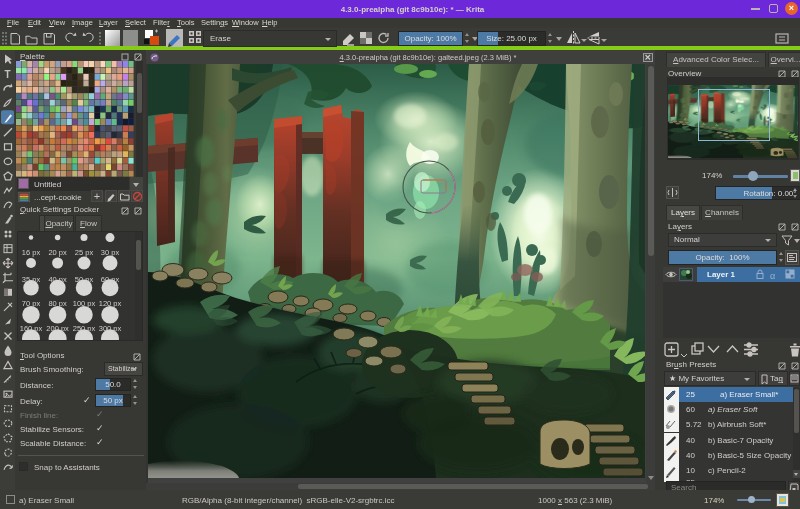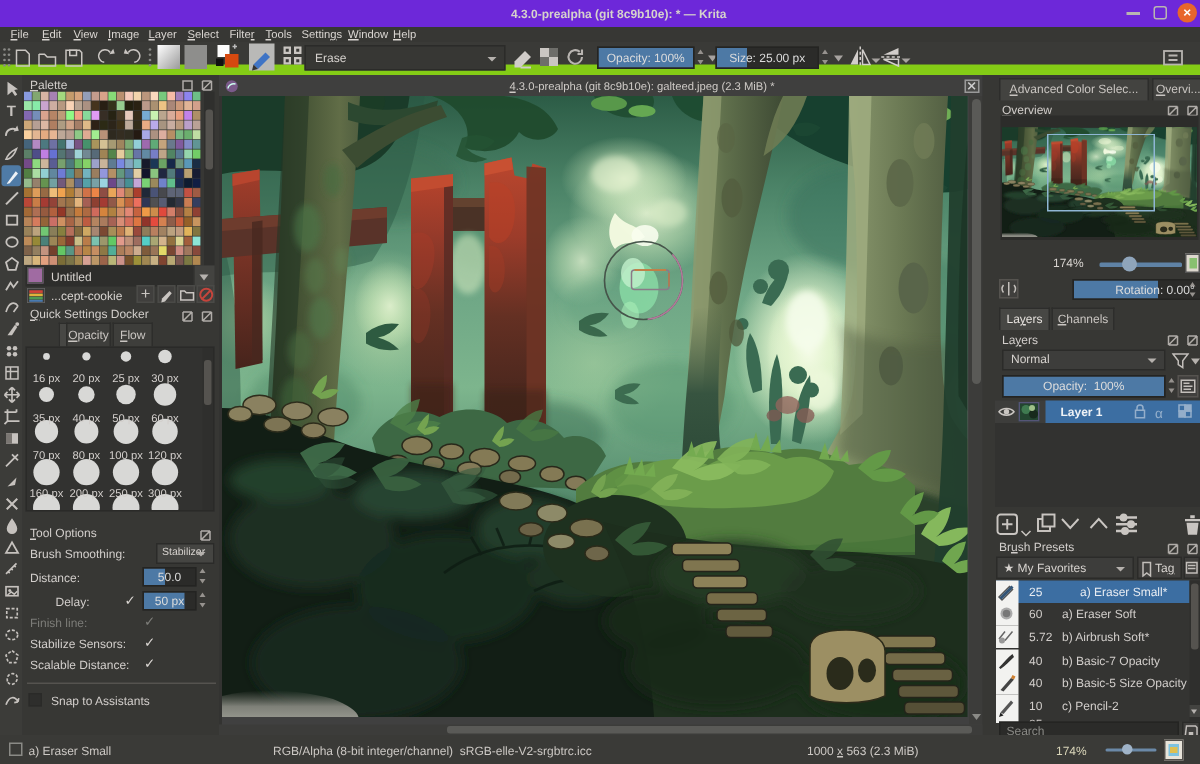--- a/index.html
+++ b/index.html
@@ -4,21 +4,21 @@
 <style>
 * { margin:0; padding:0; box-sizing:border-box; }
 html,body { width:800px; height:509px; overflow:hidden; background:#333230; }
 body { font-family:"Liberation Sans", sans-serif; color:#d8d4d0; font-size:8px; position:relative; }
 .abs { position:absolute; }
 #titlebar { position:absolute; left:0; top:0; width:800px; height:18px; background:#6d28d9; }
 #titlebar .t { position:absolute; left:25px; right:0; top:5px; text-align:center; font-weight:bold; font-size:8px; color:#d6d2cc; }
 #menubar { position:absolute; left:0; top:18px; width:800px; height:10px; background:#373734; color:#dad6d2; font-size:7.5px; }
 #menubar span { position:absolute; top:0px; }
 u { text-decoration:underline; }
-#toolbar { position:absolute; left:0; top:28px; width:800px; height:22px; background:#3a3a37; border-bottom:7px solid #84cc16; }
+#toolbar { position:absolute; left:0; top:28px; width:800px; height:22px; background:#3a3a37; border-bottom:4px solid #84cc16; }
 #main { position:absolute; left:0; top:50px; width:800px; height:440px; background:#373734; }
 #toolbox { position:absolute; left:0; top:0; width:15px; height:440px; background:#3c3c39; }
 #leftdock { position:absolute; left:15px; top:0; width:131px; height:440px; background:#373734; }
 #canvas { position:absolute; left:146px; top:0; width:509px; height:440px; background:#404040; }
 #rightdock { position:absolute; left:655px; top:0; width:145px; height:440px; background:#373734; }
 #statusbar { position:absolute; left:0; top:490px; width:800px; height:19px; background:#3a3a37; color:#ccc8c4; }
 .dtitle { font-size:8px; color:#d2cecb; }
 .tab { position:absolute; background:#3e3e3b; border:1px solid #2d2d2b; border-bottom:none; color:#c9c5c1; font-size:8px; text-align:center; }
 .tab.sel { background:#474744; color:#e4e0dc; }
 .slider { position:absolute; background:#2b2b29; border:1px solid #242422; color:#dcdcdc; font-size:8px; text-align:center; overflow:hidden; }
@@ -735,21 +735,21 @@
         </g>
       </svg>
   <div class="lab" style="left:5px;top:315px;">Brush Smoothing:</div>
   <div class="combo" style="left:89px;top:312px;width:39px;height:14px;line-height:12px;background:#454542;font-size:7px;"><span style="padding-left:3px;">Stabilizer</span></div>
   <div class="lab" style="left:5px;top:331px;">Distance:</div>
   <div class="slider" style="left:80px;top:328px;width:36px;height:13px;line-height:12px;">
     <div class="fill" style="width:42%;"></div>
         <div class="lbl">50.0</div>
   </div>
   <div class="spin" style="left:117px;top:327px;"></div>
-  <div class="lab" style="left:22px;top:347px;">Delay:</div>
+  <div class="lab" style="left:5px;top:347px;">Delay:</div>
   <div class="abs cc" style="left:68px;top:345px;font-size:9px;">✓</div>
   <div class="slider" style="left:80px;top:344px;width:36px;height:13px;line-height:12px;">
     <div class="fill" style="width:80%;"></div>
         <div class="lbl">50 px</div>
   </div>
   <div class="spin" style="left:117px;top:343px;"></div>
   <div class="lab dis" style="left:5px;top:361px;">Finish line:</div>
   <div class="abs dis" style="left:81px;top:359px;font-size:9px;">✓</div>
   <div class="lab" style="left:5px;top:375px;">Stabilize Sensors:</div>
   <div class="abs cc" style="left:81px;top:373px;font-size:9px;">✓</div>
@@ -1246,21 +1246,21 @@
           </svg></div>
       <div class="abs" style="left:22px;top:3px;color:#e8ecf2;">25</div>
       <div class="abs" style="left:44px;top:3px;color:#e8ecf2;white-space:nowrap;margin-left:12px;">a) Eraser Small*</div>
     </div>
       <div class="abs" style="left:9px;top:352.2px;width:129px;height:15.2px;">
       <div class="abs" style="left:0;top:0;width:15px;height:15px;background:#f2f2f0;"><svg width="15" height="15">
             <circle cx="7" cy="7" r="4" fill="#aaa"></circle>
             <circle cx="7" cy="7" r="2.5" fill="#777"></circle>
           </svg></div>
       <div class="abs" style="left:22px;top:3px;color:#d2cecb;">60</div>
-      <div class="abs" style="left:44px;top:3px;color:#d2cecb;white-space:nowrap;">a) Eraser Soft</div>
+      <div class="abs" style="left:44px;top:3px;color:#d2cecb;white-space:nowrap;font-style:italic;">a) Eraser Soft</div>
     </div>
       <div class="abs" style="left:9px;top:367.4px;width:129px;height:15.2px;">
       <div class="abs" style="left:0;top:0;width:15px;height:15px;background:#f2f2f0;"><svg width="15" height="15">
             <path d="M2 9 l4 -5 M6 10 l5 -6" stroke="#666" fill="none"></path>
             <circle cx="4" cy="10" r="2" fill="#999"></circle>
           </svg></div>
       <div class="abs" style="left:22px;top:3px;color:#d2cecb;">5.72</div>
       <div class="abs" style="left:44px;top:3px;color:#d2cecb;white-space:nowrap;">b) Airbrush Soft*</div>
     </div>
       <div class="abs" style="left:9px;top:382.59999999999997px;width:129px;height:15.2px;">

